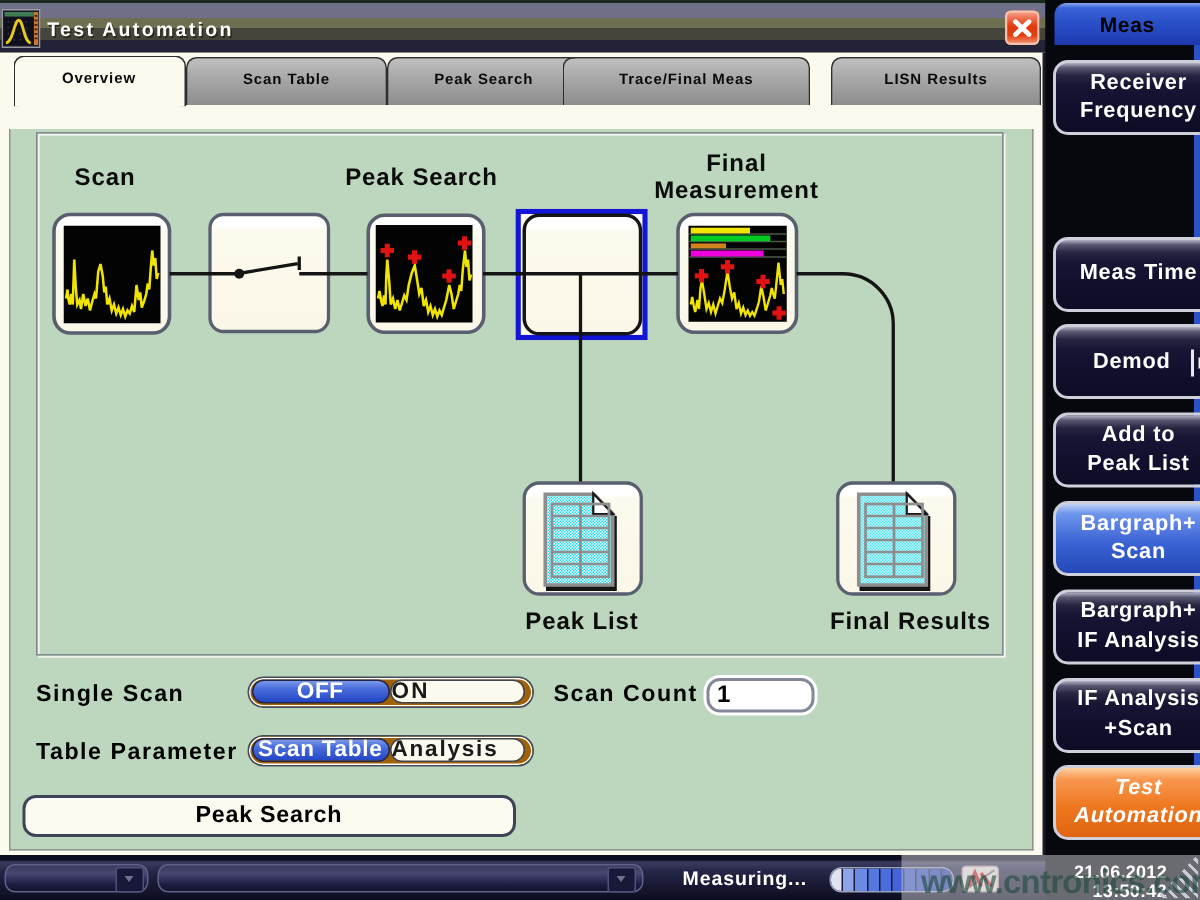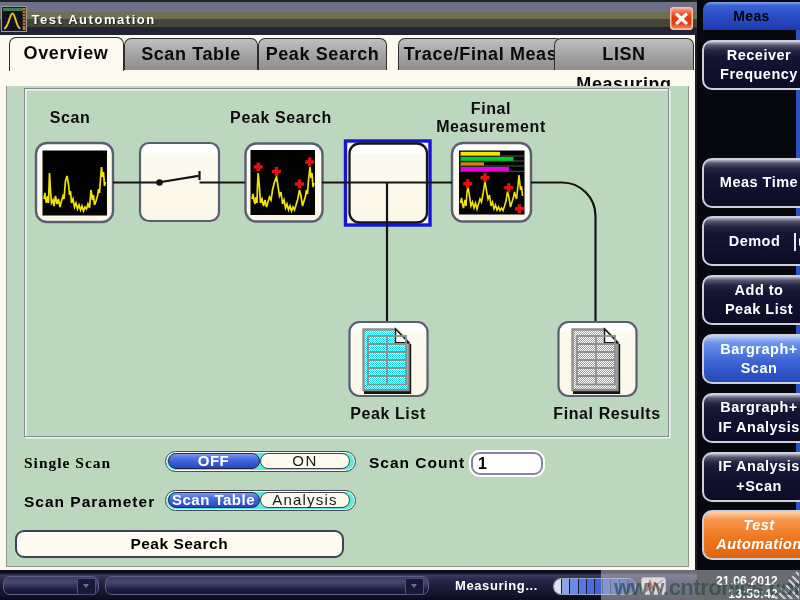--- a/index.html
+++ b/index.html
@@ -13,38 +13,38 @@
     letter-spacing:1.55px;text-shadow:1px 1px 0 #2a2a1a;}
   #closebtn{left:670px;top:7px;width:23px;height:23px;border-radius:4px;
     background:linear-gradient(180deg,#f8b09a 0,#f07050 22%,#e23c0e 45%,#e23c0e 72%,#f4a284 100%);
     box-shadow:inset 0 0 0 1.5px #f2c2ac;}
   
   #dialog{left:0;top:35px;width:697px;height:535px;background:#fcfaee;}
   #rframe{left:694.5px;top:35px;width:3px;height:535px;background:#1c1c26;}
   .tab{top:38px;height:31px;border:1.2px solid #2e2e2e;border-bottom:none;
     border-radius:7px 7px 0 0;text-align:center;color:#0a0a0a;
     background:linear-gradient(180deg,#c0c0c0 0,#a9a9a9 40%,#8d8d8d 100%);
-    font-weight:bold;font-size:18px;line-height:30px;letter-spacing:0.6px;}
+    font-weight:bold;font-size:10px;line-height:30px;letter-spacing:0.6px;}
   #tab0{left:8.5px;width:113px;top:37px;height:33px;background:#fcfaee;box-shadow:none;z-index:3;}
   
   #green{left:5.5px;top:86px;width:683.5px;height:480.5px;background:#bcd7bd;
     border:1.5px solid #8f948f;border-top:none;box-sizing:border-box;}
   #flowpanel{left:24px;top:88px;width:645px;height:348.5px;border:1.6px solid #83898f;
     box-shadow:inset 1.5px 1.5px 0 #f2f4f0,1.5px 1.5px 0 #f2f4f0;box-sizing:border-box;}
   
   .blab{font-weight:bold;font-size:15.5px;color:#000;letter-spacing:1px;}
-  .toggle{left:165px;width:189px;height:19px;background:#5eead4;
+  .toggle{left:165px;width:189px;height:19px;background:#a16207;
     border:1.6px solid #454c5c;border-radius:11px;box-shadow:inset 0 0 0 1px #fff;}
   .tsel{position:absolute;left:1.5px;top:1px;width:90px;height:14px;
     border:1.8px solid #23284a;border-radius:8px;
     background:linear-gradient(180deg,#7e9aec 0,#4a6edc 35%,#2346c4 100%);
     color:#fff;font-weight:bold;font-size:15px;letter-spacing:0.5px;line-height:14.5px;text-align:center;}
   .tuns{position:absolute;left:94px;top:1px;width:88px;height:14px;color:#1a1a1a;
     border:1.8px solid #41464e;border-radius:8px;background:#fcfaee;
-    font-weight:normal;font-size:15px;letter-spacing:1.2px;line-height:14.5px;text-align:center;}
+    font-weight:bold;font-size:15px;letter-spacing:1.2px;line-height:14.5px;text-align:left;}
   #scinput{left:471px;top:452px;width:63px;height:19px;background:#fff;
     border:2px solid #82889a;border-radius:9px;box-shadow:0 0 0 2px #fff;
     font-weight:bold;font-size:16px;line-height:19px;padding-left:5px;color:#000;}
   .bigbtn{top:530px;height:24px;background:#fdfbf0;border:2px solid #3e4456;
     border-radius:9px;font-weight:bold;font-size:15.5px;line-height:23px;
     text-align:center;letter-spacing:0.5px;box-shadow:inset 0 1.5px 0 #fff;color:#000;}
   
   #rpanel{left:697px;top:0;width:103px;height:600px;background:#07070e;}
   #meashdr{left:703px;top:2px;width:97px;height:28px;border-radius:8px 0 0 0;
     background:linear-gradient(180deg,#8aa8ee 0,#3a62d8 12%,#2a50c8 45%,#2444bc 75%,#1c38aa 100%);
@@ -124,22 +124,22 @@
     <svg width="23" height="23" viewBox="0 0 23 23">
       <path d="M7 7.5 L16 16 M16 7.5 L7 16" stroke="#fff" stroke-width="3.2" stroke-linecap="round"></path>
     </svg>
   </div>
 
   <div class="abs" id="dialog"></div>
   <div class="abs" id="rframe"></div>
   <div class="abs tab" id="tab0">Overview</div>
   <div class="abs tab" style="left:124px;width:132px;">Scan Table</div>
   <div class="abs tab" style="left:258px;width:127px;">Peak Search</div>
-  <div class="abs tab" style="left:398px;width:163px;">Trace/Final Meas</div>
-  <div class="abs tab" style="left:554px;width:138px;">LISN Measuring</div>
+  <div class="abs tab" style="left:375px;width:163px;">Trace/Final Meas</div>
+  <div class="abs tab" style="left:554px;width:138px;">LISN Results</div>
   <div class="abs" id="green"></div>
   <div class="abs" id="flowpanel"></div>
 
   <svg class="abs" style="left:0;top:0" width="697" height="600" viewBox="0 0 697 600">
     <defs>
       <linearGradient id="boxfill" x1="0" y1="0" x2="0" y2="1">
         <stop offset="0" stop-color="#ffffff"></stop>
         <stop offset="0.10" stop-color="#ffffff"></stop>
         <stop offset="0.14" stop-color="#fcfaee"></stop>
         <stop offset="1" stop-color="#fbf7e8"></stop>
@@ -228,28 +228,28 @@
     <g font-family="Liberation Sans,sans-serif" font-weight="bold" font-size="16px" fill="#0c0c0c" text-anchor="middle" letter-spacing="0.6">
       <text x="70" y="123">Scan</text>
       <text x="281" y="123">Peak Search</text>
       <text x="491" y="114">Final</text>
       <text x="491" y="132">Measurement</text>
       <text x="388" y="419">Peak List</text>
       <text x="607" y="419">Final Results</text>
     </g>
   </svg>
 
-  <div class="abs blab" style="left:24px;top:454px;font-family:Liberation Serif, serif;">Single Scan</div>
+  <div class="abs blab" style="left:24px;top:454px;">Single Scan</div>
   <div class="abs toggle" style="top:451px;">
     <div class="tsel">OFF</div>
     <div class="tuns" style="letter-spacing:1.5px;">ON</div>
   </div>
   <div class="abs blab" style="left:369px;top:454px;">Scan Count</div>
   <div class="abs" id="scinput">1</div>
-  <div class="abs blab" style="left:24px;top:493px;">Scan Parameter</div>
+  <div class="abs blab" style="left:24px;top:493px;">Table Parameter</div>
   <div class="abs toggle" style="top:490px;">
     <div class="tsel">Scan Table</div>
     <div class="tuns">Analysis</div>
   </div>
   <div class="abs bigbtn" style="left:14.5px;width:325.5px;">Peak Search</div>
 
   <div class="abs" id="sbar"></div>
   <div class="abs sfield" style="left:3px;width:96px;"></div>
   <div class="abs sicon" style="left:77px;"></div>
   <div class="abs sfield" style="left:105px;width:324px;"></div>

